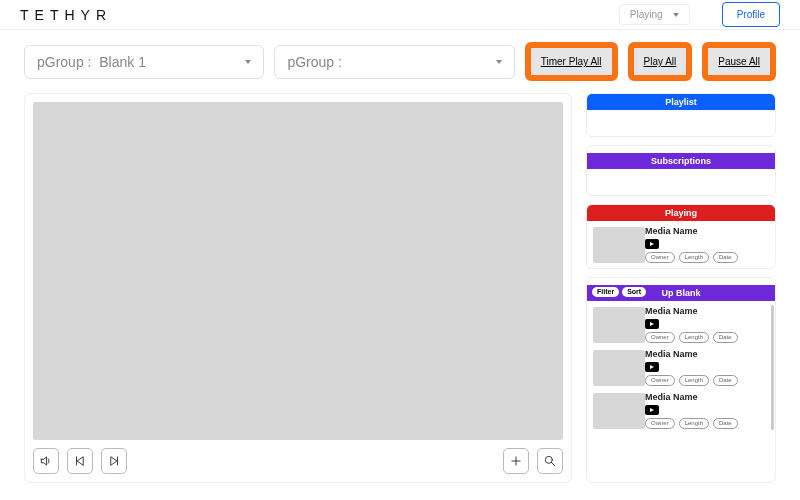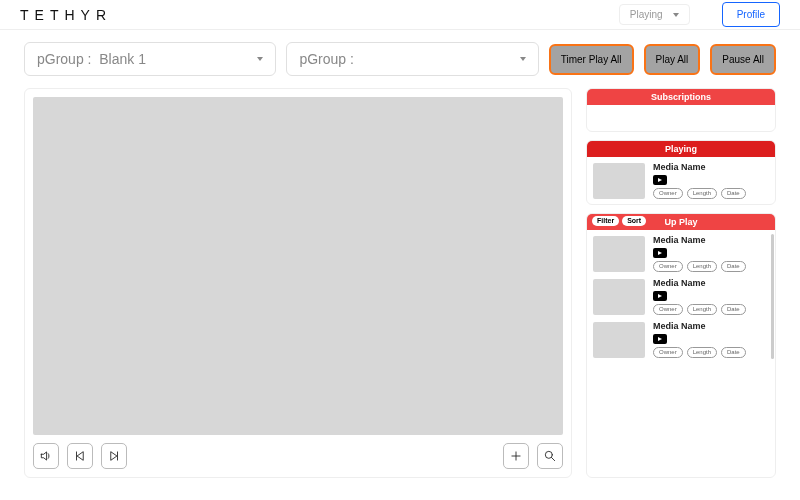--- a/index.html
+++ b/index.html
@@ -74,27 +74,28 @@
     justify-content:space-between;
     border:1px solid #e0e0e0;
     border-radius:6px;
     padding:8px 12px;
     font-size:14px;
     color:#888;
     background:#fff;
     cursor:pointer;
   }
   .btn-box {
-    border:2px solid #f97316;
+    border:6px solid #f97316;
     border-radius:6px;
     padding:8px 10px;
     font-size:10px;
-    background:#a3a3a3;
+    background:#e5e5e5;
     cursor:pointer;
     white-space:nowrap;
+    text-decoration:underline;
   }
   
   .main {
     display:flex;
     gap:14px;
     padding: 8px 24px 12px;
     height: calc(500px - 42px - 48px);
   }
   .player-col {
     flex:1;
@@ -144,34 +145,34 @@
   }
   .panel-header {
     color:#fff;
     font-size:9px;
     font-weight:600;
     text-align:center;
     padding:3px 0;
     position:relative;
   }
   .ph-blue { background:#0b5fff; }
-  .ph-black { background:#ef4444; }
+  .ph-black { background:#6d28d9;margin-top:7px; }
   .ph-red  { background:#dc1e1e; }
   .panel-body-empty { height:26px; }
   .panel-body {
     padding:5px 6px;
     display:flex;
     flex-direction:column;
     gap:6px;
     overflow-y:auto;
   }
   .upnext-body { max-height: 150px; position:relative;}
   .media-row {
     display:flex;
-    gap:8px;
+    gap:0;
     align-items:flex-end;
   }
   .thumb {
     width:52px;height:36px;background:#d7d7d7;border-radius:2px;flex-shrink:0;
   }
   .media-info { flex:1; display:flex;flex-direction:column;gap:3px; }
   .media-title { font-size:9px;font-weight:600;color:#222; }
   .media-play {
     width:14px;height:10px;background:#000;border-radius:2px;
     display:flex;align-items:center;justify-content:center;
@@ -262,20 +263,24 @@
         <svg viewBox="0 0 24 24">
             <circle cx="10" cy="10" r="6"></circle>
             <line x1="20" y1="20" x2="14.5" y2="14.5"></line>
           </svg>
       </div>
     </div>
   </div>
 
   <div class="side-col">
 
+    <div class="panel">
+      <div class="panel-header ph-blue">Playlist</div>
+      <div class="panel-body-empty"></div>
+    </div>
 
     <div class="panel">
       <div class="panel-header ph-black">Subscriptions</div>
       <div class="panel-body-empty"></div>
     </div>
 
     <div class="panel">
       <div class="panel-header ph-red">Playing</div>
       <div class="panel-body">
         <div class="media-row">
@@ -292,21 +297,21 @@
         </div>
       </div>
     </div>
 
     <div class="panel" style="flex:1;min-height:0;">
       <div class="panel-header ph-black">
         <span class="header-pill">
           <span class="pill">Filter</span>
           <span class="pill">Sort</span>
         </span>
-        <span>Up Play</span>
+        <span>Up Blank</span>
       </div>
       <div class="panel-body upnext-body" style="position:relative;">
         <div class="media-row">
           <div class="thumb"></div>
           <div class="media-info">
             <div class="media-title">Media Name</div>
             <div class="media-play"></div>
             <div class="badge-row">
               <span class="badge">Owner</span>
               <span class="badge">Length</span>

